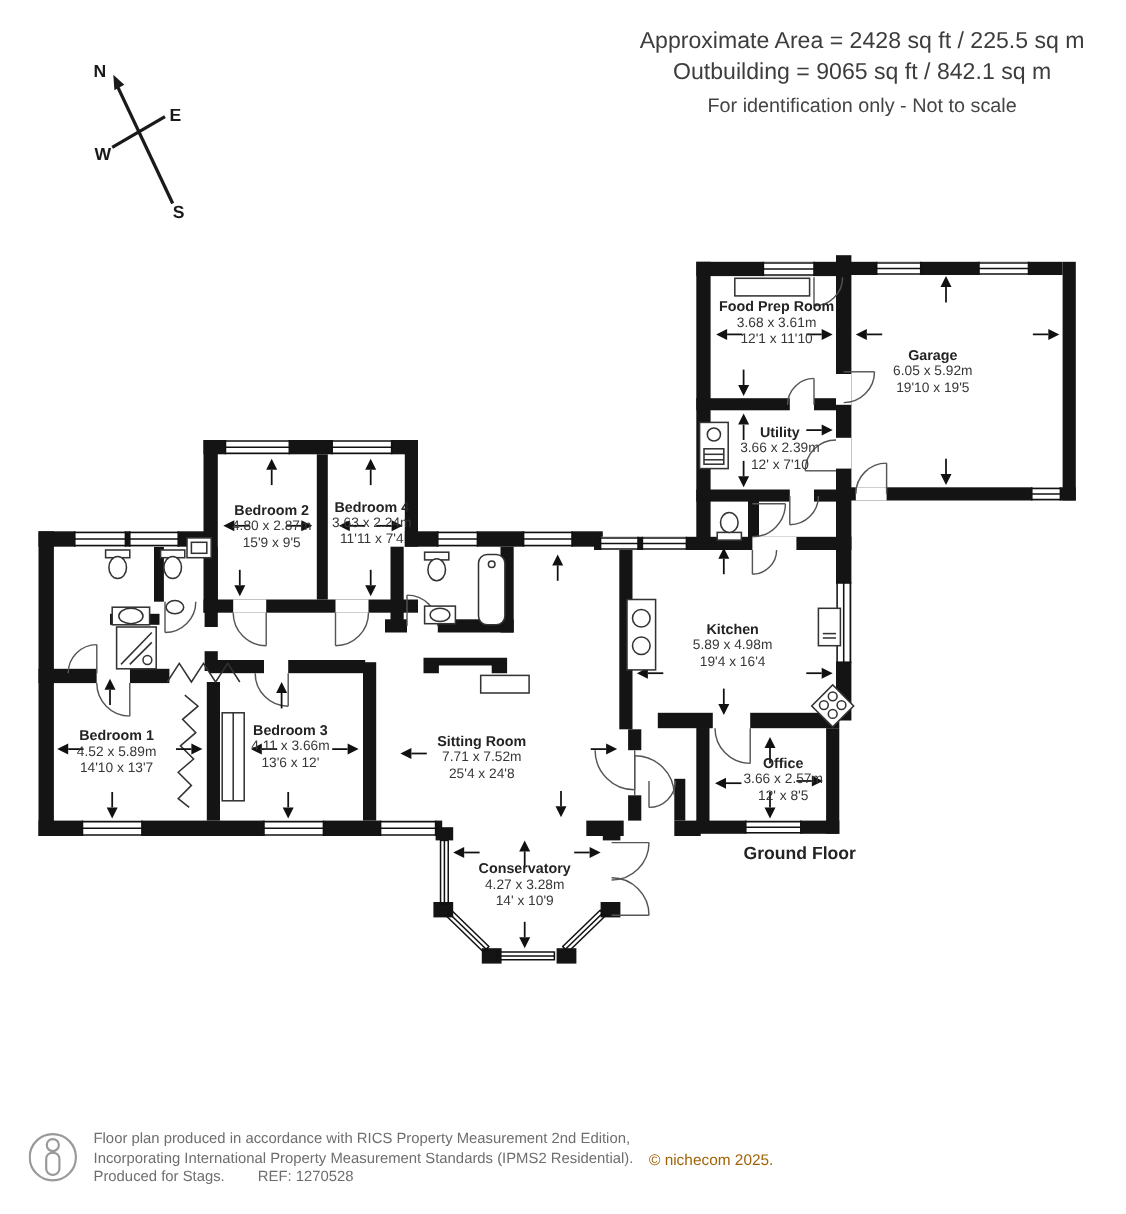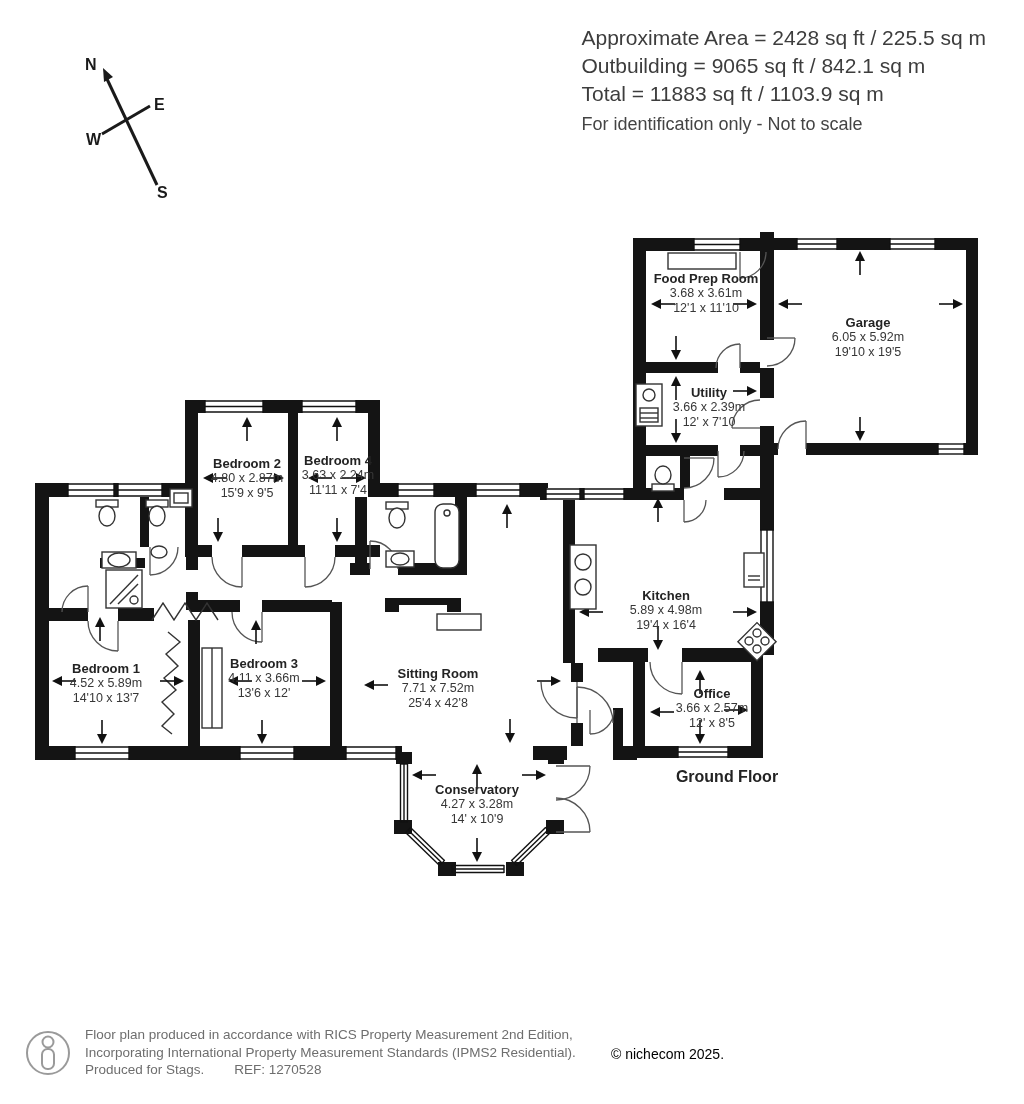--- a/index.html
+++ b/index.html
@@ -1,40 +1,39 @@
 <!DOCTYPE html>
 <html><head>
 <meta charset="utf-8">
 <style>
   html,body{margin:0;padding:0;background:#fff;}
   .page{position:relative;width:1024px;height:1104px;background:#ffffff;overflow:hidden;
         font-family:"Liberation Sans","DejaVu Sans",sans-serif;}
-  .area-summary{position:absolute;top:24px;right:38px;text-align:left;color:#3d3d3d;}
+  .area-summary{position:absolute;top:24px;right:38px;text-align:center;color:#3d3d3d;}
   .area-summary .line{font-size:21px;line-height:28px;white-space:nowrap;}
   .area-summary .note{font-size:18px;margin-top:6px;color:#444;}
   .compass{position:absolute;left:58px;top:38px;}
   svg.plan{position:absolute;left:0;top:0;}
   .room-label{position:absolute;transform:translateX(-50%);text-align:center;white-space:nowrap;z-index:5;}
   .room-label .rn{display:block;font-size:13px;font-weight:bold;color:#232323;line-height:15px;}
   .room-label .rd{display:block;font-size:12.5px;color:#373737;line-height:15px;}
   .floor-label{position:absolute;transform:translateX(-50%);font-size:16px;font-weight:bold;color:#232323;white-space:nowrap;}
-  .footer{position:absolute;left:26px;top:1026px;display:flex;align-items:center;gap:13px;color:#6e6e6e;}
+  .footer{position:absolute;left:26px;top:1026px;display:flex;align-items:flex-start;gap:13px;color:#6e6e6e;}
   .footer .ftext{font-size:13.5px;line-height:17.5px;}
   .footer .ref{margin-left:30px;}
-  .copyright{position:absolute;left:611px;top:1046px;font-size:14px;color:#000000;white-space:nowrap;}
+  .copyright{position:absolute;left:590px;top:1046px;font-size:14px;color:#a16207;white-space:nowrap;}
 </style>
 </head>
 <body>
 
 <div class="page">
 
   <div class="area-summary">
     <div class="line">Approximate Area = 2428 sq ft / 225.5 sq m</div>
     <div class="line">Outbuilding = 9065 sq ft / 842.1 sq m</div>
-    <div class="line">Total = 11883 sq ft / 1103.9 sq m</div>
     <div class="note">For identification only - Not to scale</div>
   </div>
 
   <svg class="compass" width="135" height="175" viewBox="0 0 135 175">
     <line x1="99" y1="147" x2="49" y2="41" stroke="#1a1a1a" stroke-width="3"></line>
     <polygon points="45,30 55,39 46,44" fill="#1a1a1a"></polygon>
     <line x1="44" y1="96" x2="92" y2="68" stroke="#1a1a1a" stroke-width="3"></line>
     <text x="27" y="32" font-size="16" font-weight="bold" fill="#1a1a1a">N</text>
     <text x="96" y="72" font-size="16" font-weight="bold" fill="#1a1a1a">E</text>
     <text x="28" y="107" font-size="16" font-weight="bold" fill="#1a1a1a">W</text>
@@ -439,31 +438,31 @@
           <line x1="212" y1="648" x2="212" y2="728"></line>
         </g>
     </g>
   </svg>
 
   <div class="room-label" style="left:706px;top:271px">
     <span class="rn">Food Prep Room</span>
     <span class="rd">3.68 x 3.61m</span>
     <span class="rd">12'1 x 11'10</span>
   </div>
-  <div class="room-label" style="left:868px;top:315px">
+  <div class="room-label" style="left:848px;top:315px">
     <span class="rn">Garage</span>
     <span class="rd">6.05 x 5.92m</span>
     <span class="rd">19'10 x 19'5</span>
   </div>
   <div class="room-label" style="left:709px;top:385px">
     <span class="rn">Utility</span>
     <span class="rd">3.66 x 2.39m</span>
     <span class="rd">12' x 7'10</span>
   </div>
-  <div class="room-label" style="left:666px;top:588px">
+  <div class="room-label" style="left:666px;top:564px">
     <span class="rn">Kitchen</span>
     <span class="rd">5.89 x 4.98m</span>
     <span class="rd">19'4 x 16'4</span>
   </div>
   <div class="room-label" style="left:712px;top:686px">
     <span class="rn">Office</span>
     <span class="rd">3.66 x 2.57m</span>
     <span class="rd">12' x 8'5</span>
   </div>
   <div class="room-label" style="left:247px;top:456px">
@@ -482,21 +481,21 @@
     <span class="rd">14'10 x 13'7</span>
   </div>
   <div class="room-label" style="left:264px;top:656px">
     <span class="rn">Bedroom 3</span>
     <span class="rd">4.11 x 3.66m</span>
     <span class="rd">13'6 x 12'</span>
   </div>
   <div class="room-label" style="left:438px;top:666px">
     <span class="rn">Sitting Room</span>
     <span class="rd">7.71 x 7.52m</span>
-    <span class="rd">25'4 x 42'8</span>
+    <span class="rd">25'4 x 24'8</span>
   </div>
   <div class="room-label" style="left:477px;top:782px">
     <span class="rn">Conservatory</span>
     <span class="rd">4.27 x 3.28m</span>
     <span class="rd">14' x 10'9</span>
   </div>
 
   <div class="floor-label" style="left:727px;top:768px">Ground Floor</div>
 
   <div class="footer">

